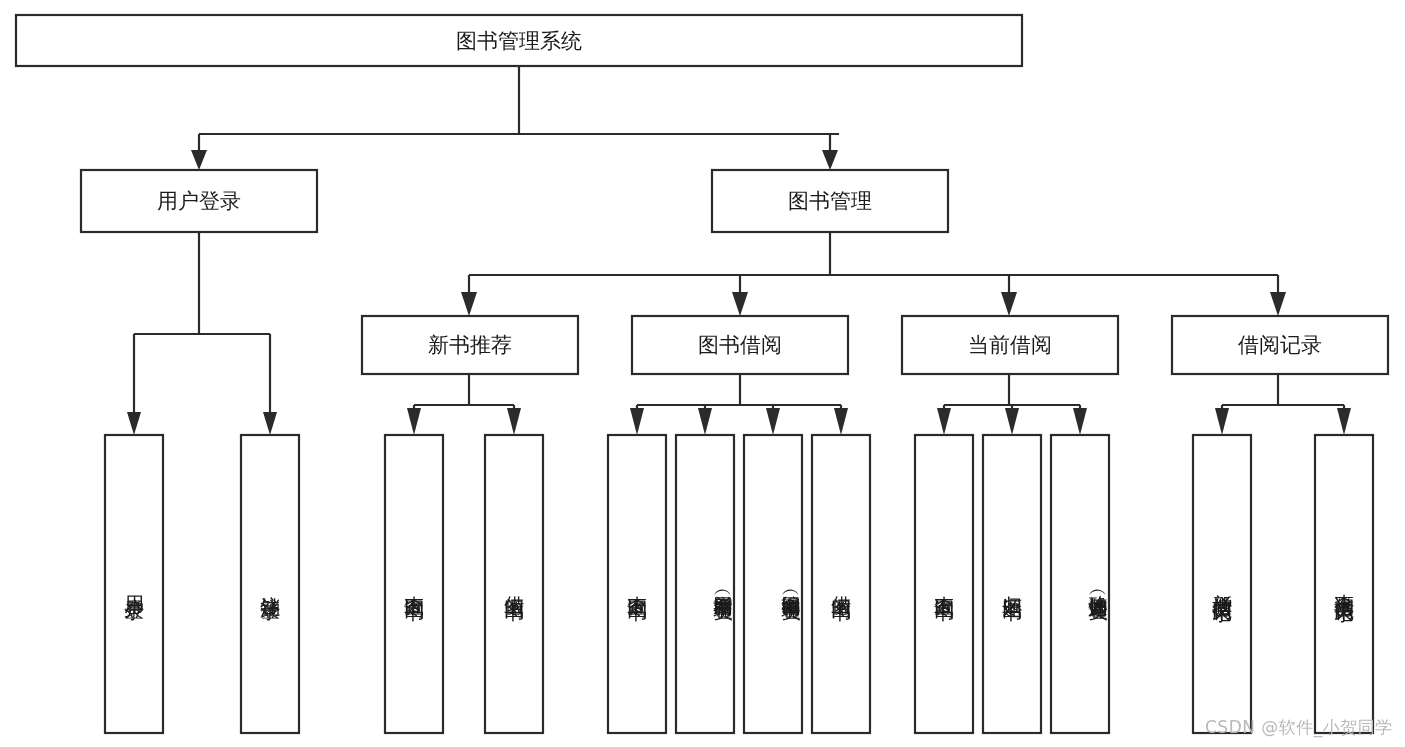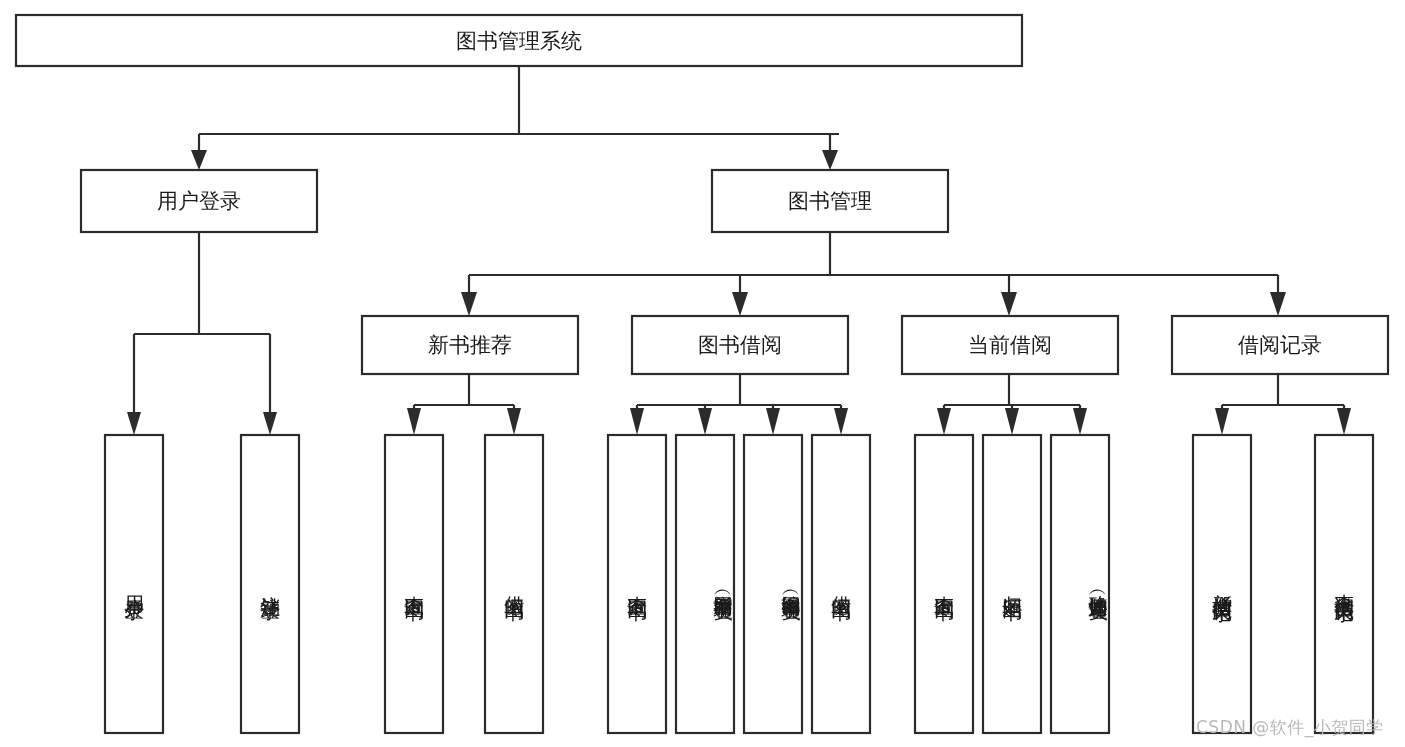--- a/index.html
+++ b/index.html
@@ -65,20 +65,21 @@
     white-space: nowrap;
     pointer-events: none;
   }
   .watermark {
     position: absolute;
     font-family: "DejaVu Sans", "Liberation Sans", sans-serif;
     font-size: 17px;
     color: #b9b9b9;
     white-space: nowrap;
     letter-spacing: 0.5px;
+    margin-left: 9px;
   }
 </style>
 </head>
 <body>
 
 <div id="diagram-root">
 
   <svg class="flow" viewBox="0 0 1405 747">
 
     <g>

